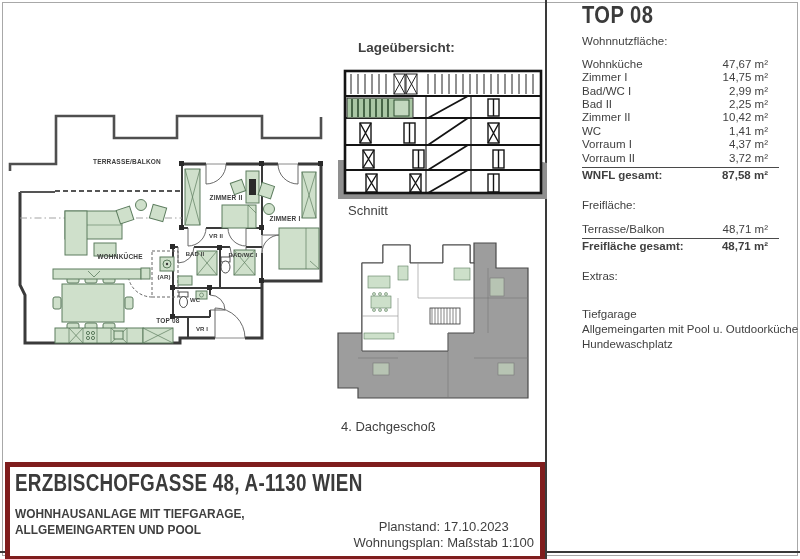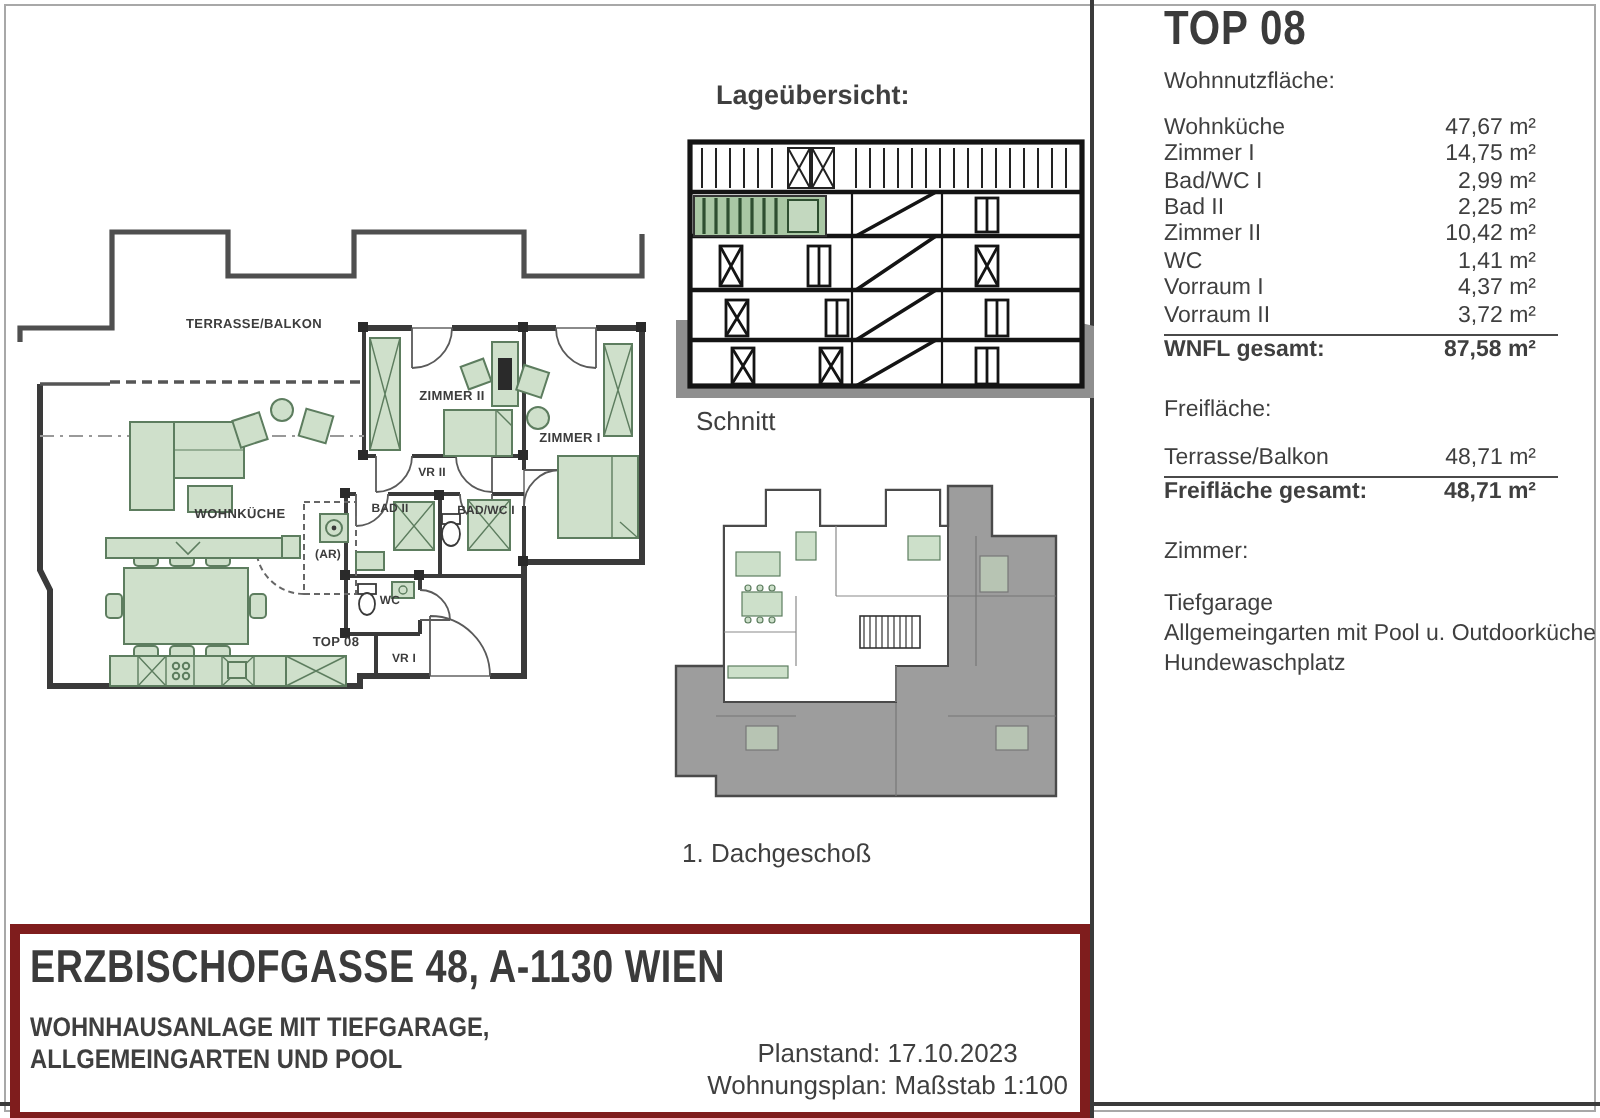--- a/index.html
+++ b/index.html
@@ -16,21 +16,21 @@
   
   .panel { position:absolute; left:582px; top:8px; width:215px; font-size:11.5px; line-height:13.4px; }
   .panel-title { font-size:24px; font-weight:bold; letter-spacing:.5px;
     transform:scaleX(.84); transform-origin:left top; margin:0 0 14px 0; color:#3b3b3b; }
   .section-heading { margin:12px 0 9px 0; }
   .area-table { width:186px; }
   .area-row { display:flex; justify-content:space-between; width:186px; white-space:nowrap; }
   .area-row .val { text-align:left; }
   .rule { width:197px; border-top:1.4px solid #4a4a4a; margin:2px 0 1px 0; }
   .total-row { font-weight:bold; }
-  .extras-list { margin-top:12px; line-height:15px; white-space:nowrap; }
+  .extras-list { margin-top:24px; line-height:15px; white-space:nowrap; }
 
   
   .title-block { position:absolute; left:5px; top:462px; width:530px; height:89px;
     border:5px solid #7f1d1d; background:#fff; }
   .address { position:absolute; left:5px; top:3px; font-size:23px; font-weight:bold;
     letter-spacing:.3px; white-space:nowrap; transform:scaleX(.82); transform-origin:left top; color:#3b3b3b; }
   .subtitle { position:absolute; left:5px; top:39px; font-size:13.5px; font-weight:bold;
     line-height:16px; white-space:nowrap; transform:scaleX(.88); transform-origin:left top; }
   .plan-info { position:absolute; right:6px; bottom:5px; font-size:13px; line-height:16px; text-align:center; }
 
@@ -301,21 +301,21 @@
         <circle cx="42" cy="56" r="1.5"></circle>
         <circle cx="48" cy="56" r="1.5"></circle>
       <circle cx="36" cy="72" r="1.5"></circle>
         <circle cx="42" cy="72" r="1.5"></circle>
         <circle cx="48" cy="72" r="1.5"></circle>
       <rect x="116" y="30" width="16" height="12"></rect>
       <rect x="60" y="28" width="10" height="14"></rect>
       <rect x="26" y="95" width="30" height="6"></rect>
     </g>
   </svg>
-  <div class="keyplan-caption">1. Dachgeschoß</div>
+  <div class="keyplan-caption">4. Dachgeschoß</div>
 
   <div class="panel">
     <div class="panel-title">TOP 08</div>
     <div class="section-heading">Wohnnutzfläche:</div>
     <div class="area-table" id="rooms-table">
         <div class="area-row">
           <span class="lbl">Wohnküche</span>
           <span class="val">47,67 m²</span>
         </div>
         <div class="area-row">
@@ -357,21 +357,21 @@
         <div class="area-row">
           <span class="lbl">Terrasse/Balkon</span>
           <span class="val">48,71 m²</span>
         </div>
       </div>
     <div class="rule"></div>
     <div class="area-row total-row">
       <span class="lbl">Freifläche gesamt:</span>
       <span class="val">48,71 m²</span>
     </div>
-    <div class="section-heading" style="margin-top:16px">Zimmer:</div>
+    <div class="section-heading" style="margin-top:16px">Extras:</div>
     <div class="extras-list" id="extras-list">
         <div>Tiefgarage</div>
         <div>Allgemeingarten mit Pool u. Outdoorküche</div>
         <div>Hundewaschplatz</div>
       </div>
   </div>
 
   <div class="title-block">
     <div class="address">ERZBISCHOFGASSE 48, A-1130 WIEN</div>
     <div class="subtitle">

